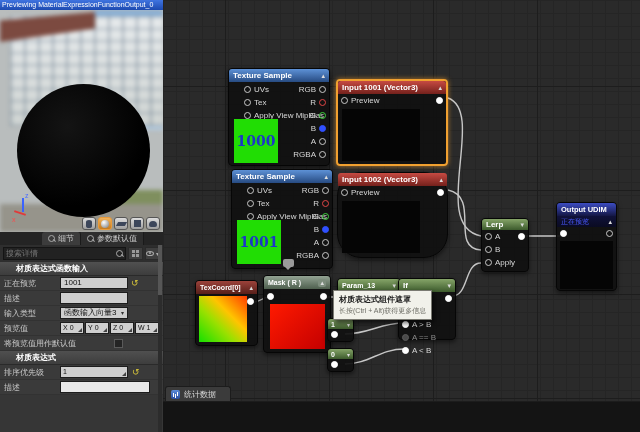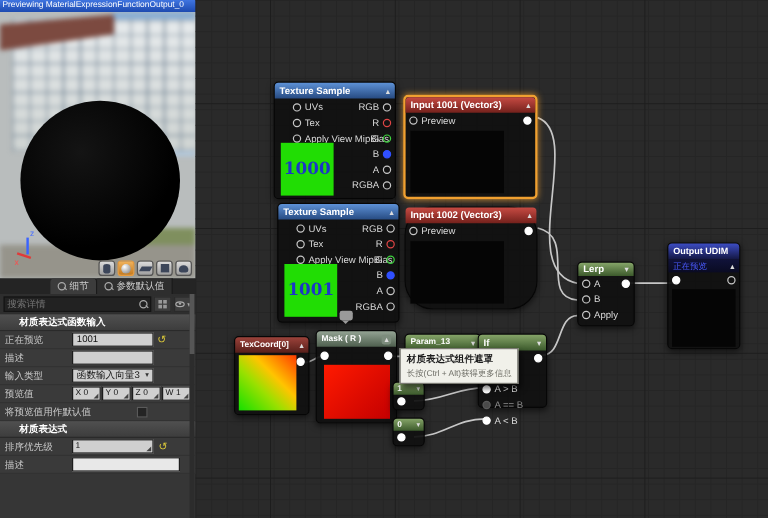--- a/index.html
+++ b/index.html
@@ -536,15 +536,22 @@
         <span class="pin" style="position:absolute;right:3px;top:3px;"></span>
         <div class="blackbox" style="position:absolute;left:3px;top:14px;width:53px;height:48px;"></div>
       </div>
     </div>
 
     <div class="tooltip" style="left:170px;top:290px;">
       <div class="t1">材质表达式组件遮罩</div>
       <div class="t2">长按(Ctrl + Alt)获得更多信息</div>
     </div>
 
+    <div id="stats">
+      <div id="stats-tab">
+        <span class="stats-ic"></span>
+        <span>统计数据</span>
+      </div>
+      <div id="stats-panel"></div>
+    </div>
 
   </div>
 </div>
 
 </body></html>

